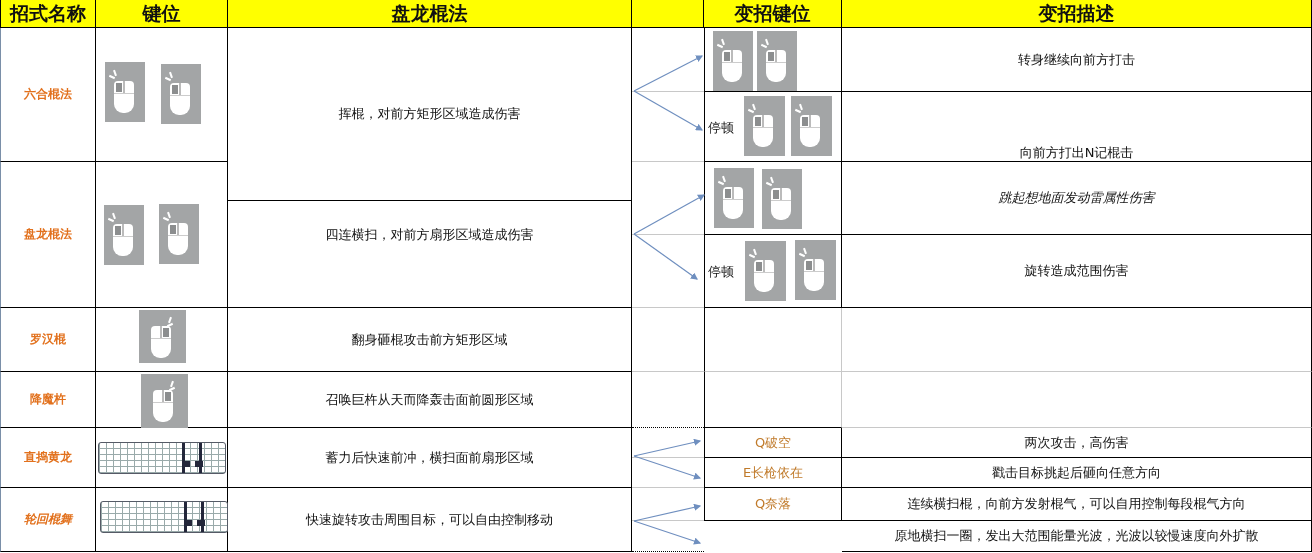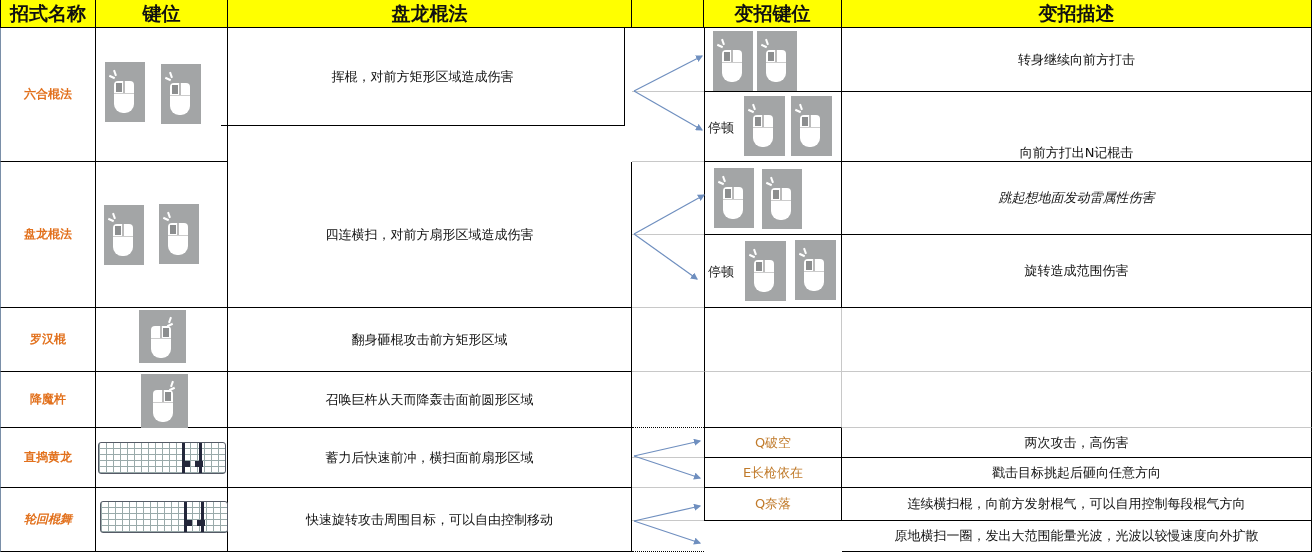--- a/index.html
+++ b/index.html
@@ -69,21 +69,21 @@
     </div>
   <div class="mouse" style="left:65px;top:36px;">
       <i class="c1"></i>
       <i class="c2"></i>
       <i class="body"></i>
       <i class="btnL"></i>
       <i class="split"></i>
       <i class="hline"></i>
     </div>
 </div>
-<div class="abs cell bk" style="left:221px;top:28px;width:404px;height:98px;border-right-width:1px;border-bottom-width:1px;align-items:center;">
+<div class="abs cell bk" style="left:228px;top:28px;width:404px;height:173px;border-right-width:1px;border-bottom-width:1px;align-items:center;">
     <span>挥棍，对前方矩形区域造成伤害</span>
   </div>
 
 <div class="abs cell name bk" style="left:0;top:162px;width:96px;height:146px;border-left-width:1px;border-right-width:1px;border-bottom-width:1px;border-left-color:#7a8fa8;">
     <span>盘龙棍法</span>
   </div>
 <div class="abs bk" style="left:96px;top:162px;width:132px;height:146px;border-right-width:1px;border-bottom-width:1px;">
   <div class="mouse" style="left:8px;top:43px;">
       <i class="c1"></i>
       <i class="c2"></i>

